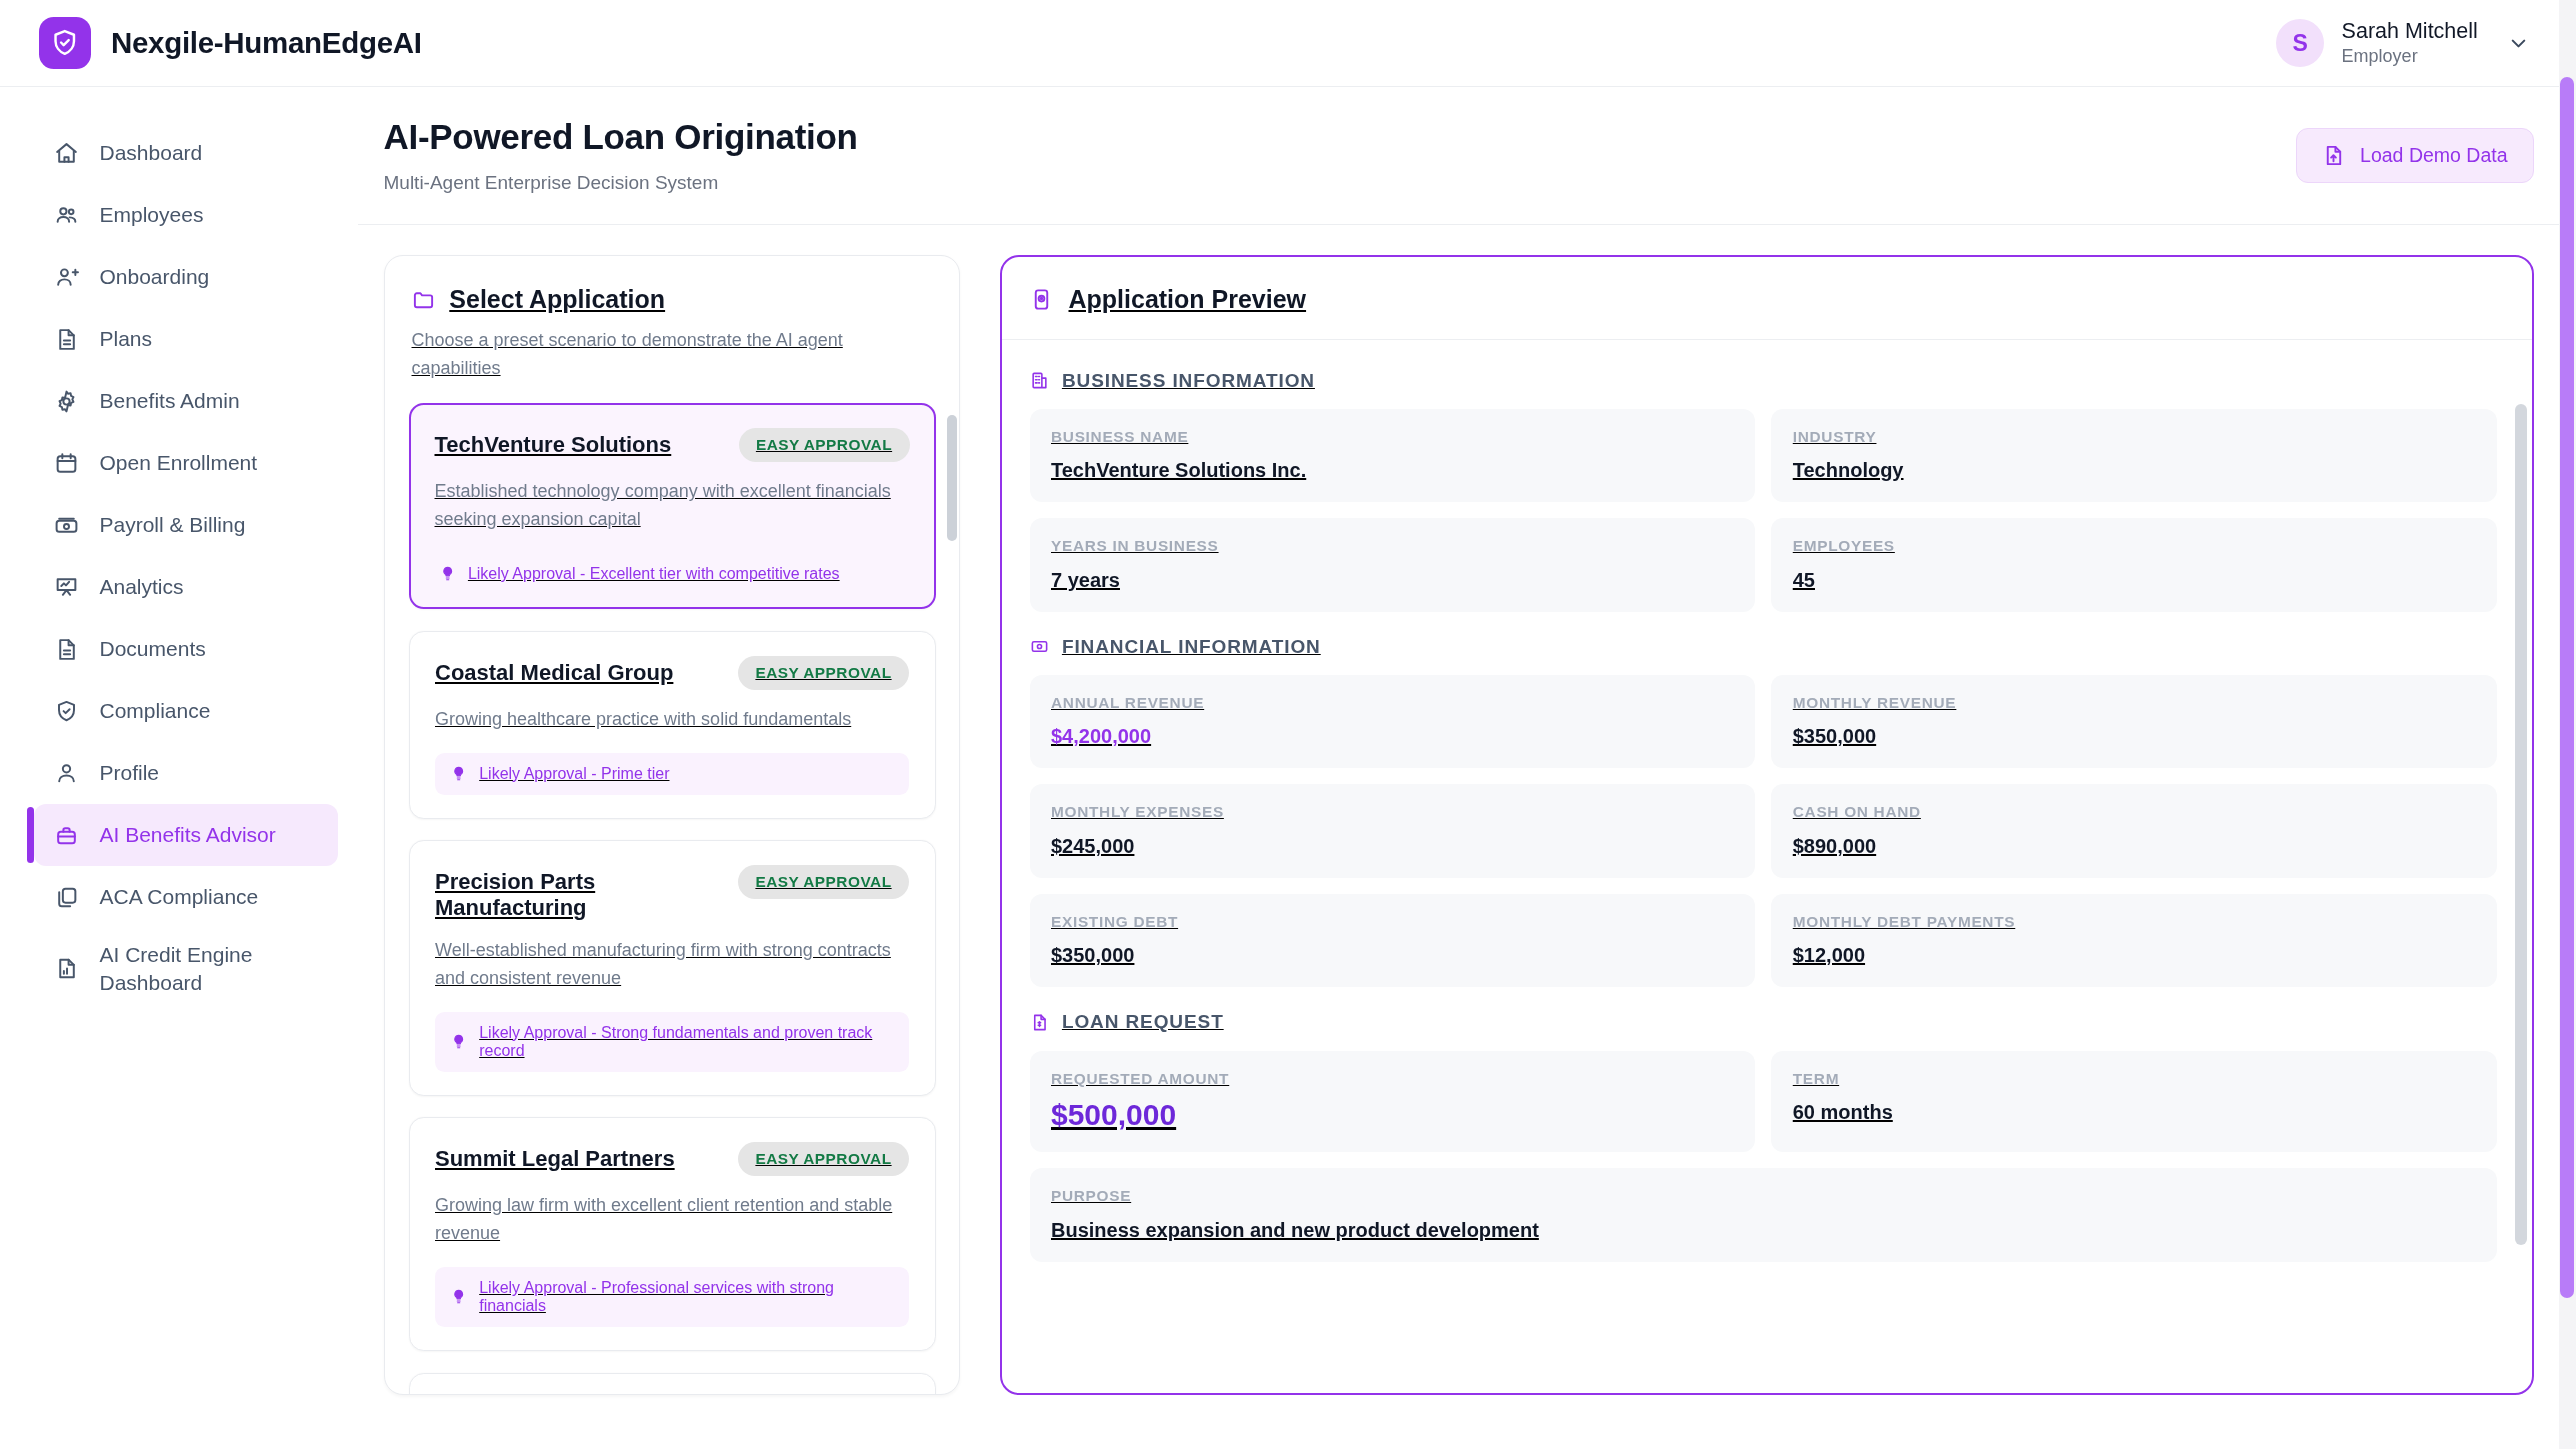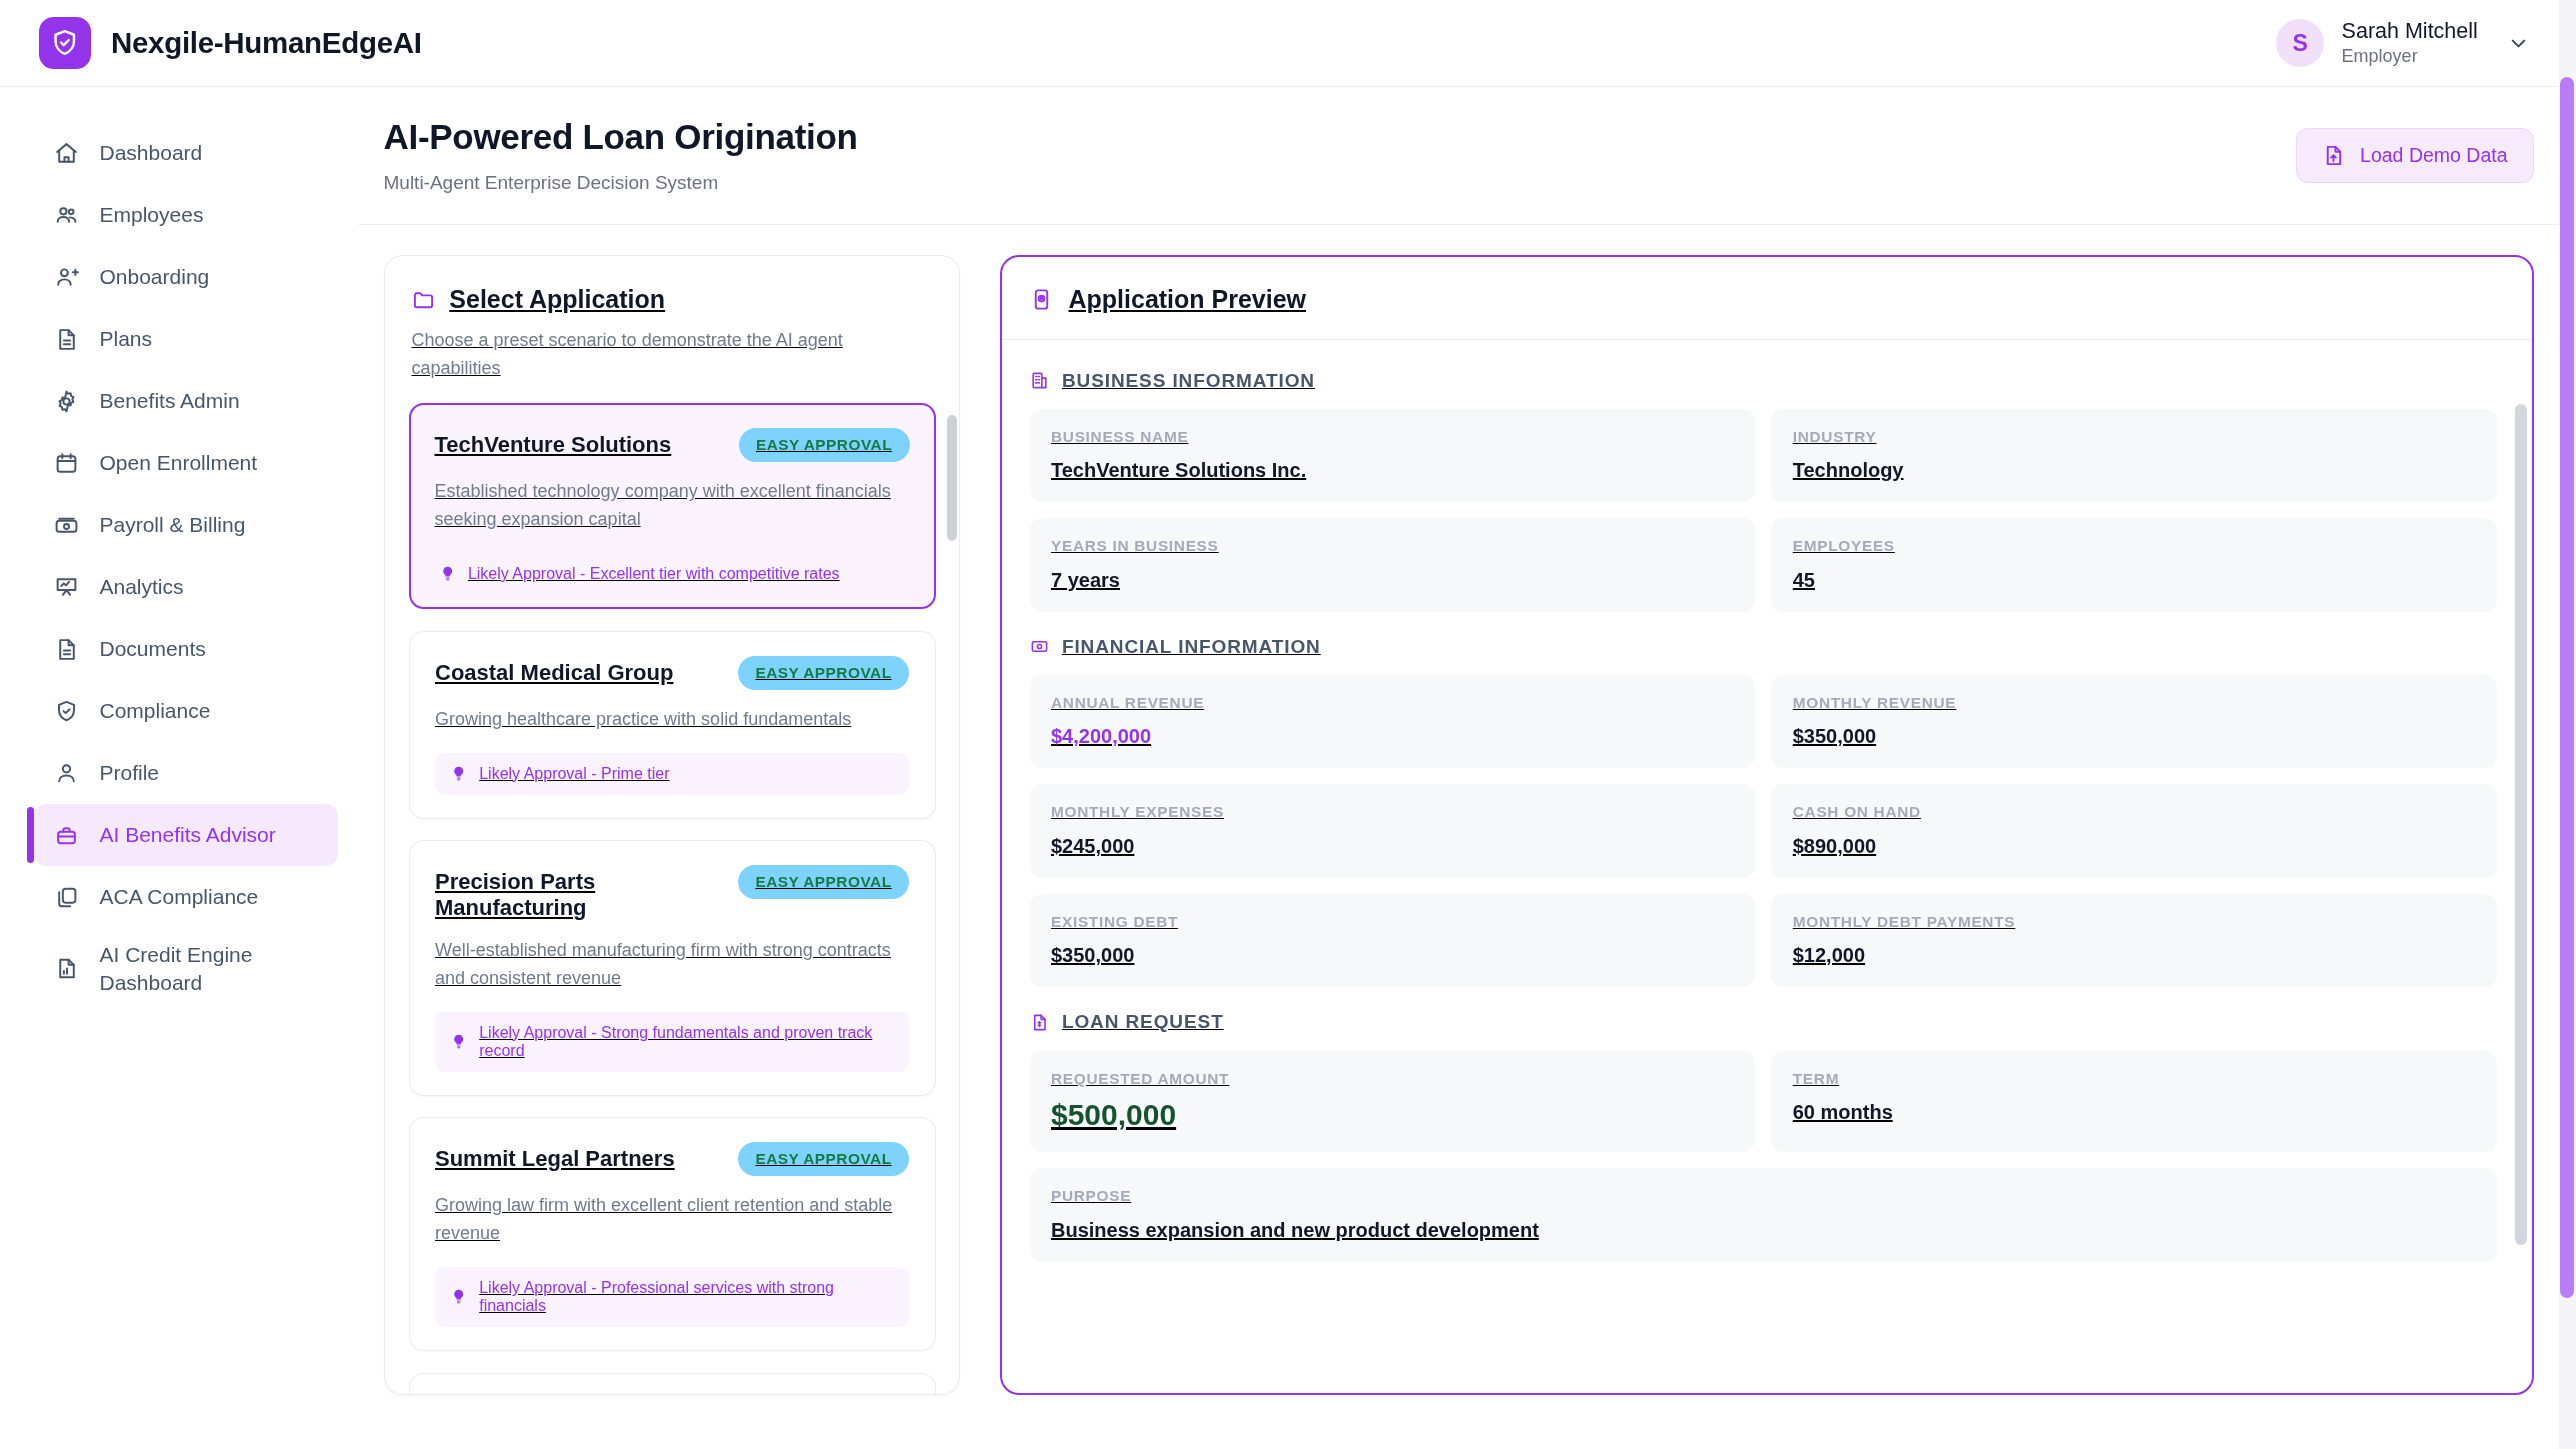--- a/index.html
+++ b/index.html
@@ -143,21 +143,21 @@
     background: #fbf4fe;
     padding: 23px 24px 21.5px 24px;
   }
   .app-card-top { display: flex; align-items: flex-start; justify-content: space-between; gap: 13.4px; }
   .app-name { font-size: 22px; font-weight: bold; color: #101726; padding-top: 4px; }
   .badge {
     border-radius: 670px; padding: 8px 17.4px;
     font-size: 15.4px; font-weight: bold; letter-spacing: 0.5px;
     white-space: nowrap;
   }
-  .badge.easy { background: #7dd3fc; color: #137a45; }
+  .badge.easy { background: #e5e5e5; color: #137a45; }
   .app-desc { font-size: 18px; color: #707b8c; line-height: 1.55; margin-top: 16px; }
   .hint {
     margin-top: 19px; border-radius: 9.4px;
     background: #faf2fe; padding: 12px 14.8px;
     display: flex; align-items: center; gap: 12px;
     font-size: 16px; color: #9333ea;
   }
   .app-card.selected .hint { background: transparent; padding: 12px 4px 2.7px 4px; }
 
   .scroll-track-left {
@@ -201,21 +201,21 @@
     background: #f7f8fa; border-radius: 12px;
     padding: 19px 21.5px 20px 21.5px;
   }
   .field.wide { grid-column: 1 / span 2; }
   .field-label {
     font-size: 15.4px; letter-spacing: 0.7px; color: #a3abb8; font-weight: bold;
     text-transform: uppercase;
   }
   .field-value { font-size: 20px; color: #101726; font-weight: bold; margin-top: 13.4px; }
   .field-value.accent { color: #9333ea; }
-  .field-value.big { font-size: 30px; color: #14532d; margin-top: 10.7px; }
+  .field-value.big { font-size: 30px; color: #6d28d9; margin-top: 10.7px; }
 
   .scroll-thumb-right {
     position: absolute; right: 5.4px; top: 64px;
     width: 11.4px; height: 841px; border-radius: 6.7px;
     background: #d3d7dd;
   }
 
   
   .page-scroll-track {
     position: absolute; top: 0; right: 0; width: 17.4px; height: 1449px;

